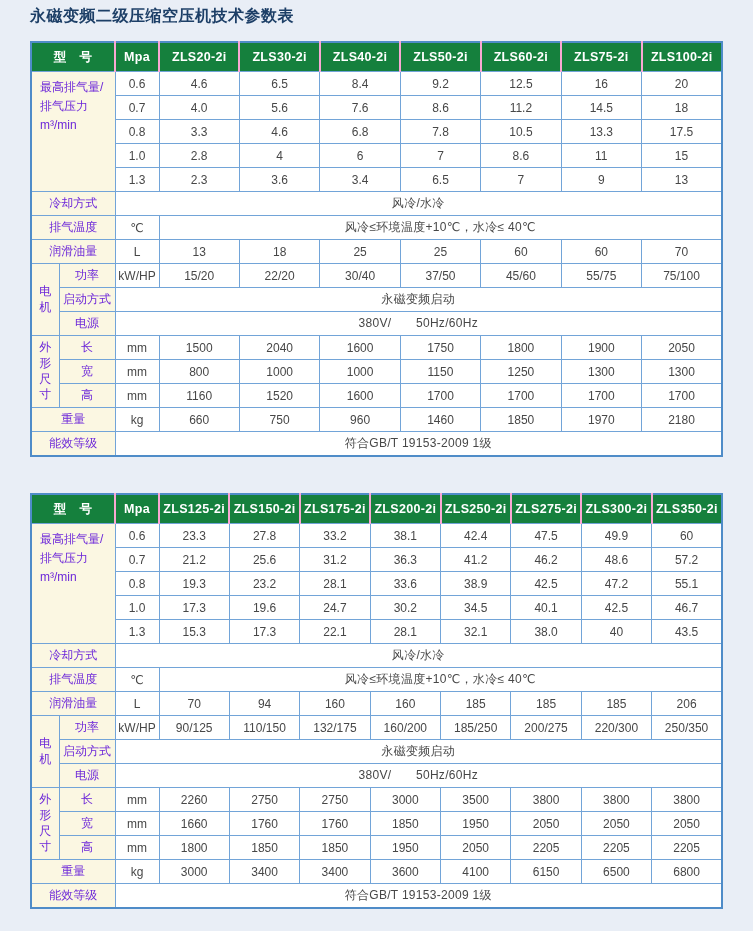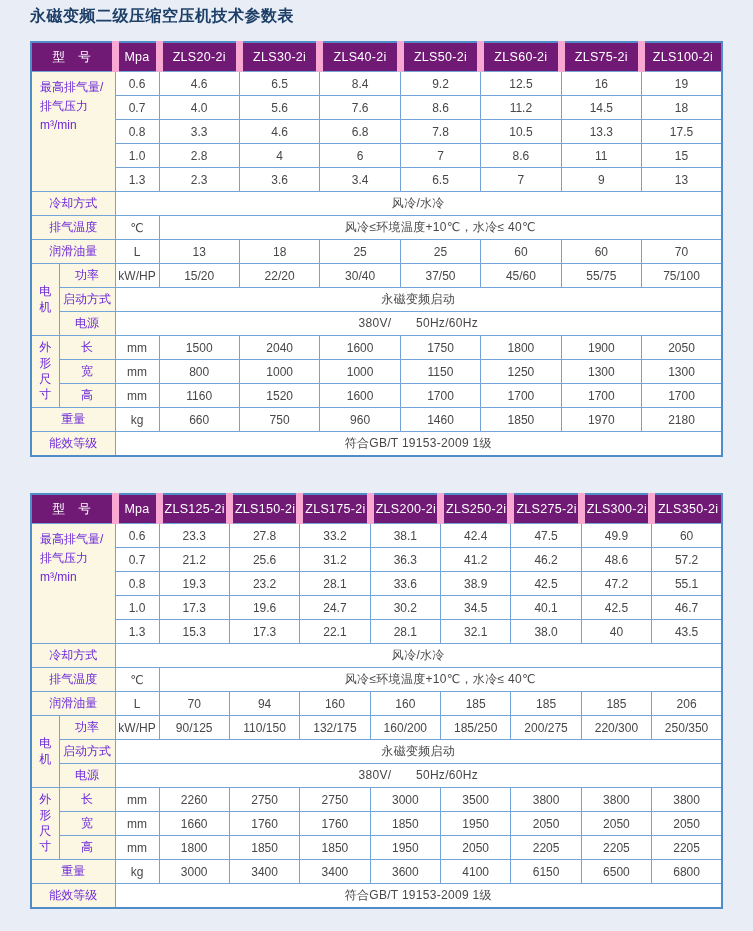--- a/index.html
+++ b/index.html
@@ -30,29 +30,29 @@
     font-size:12px;
     text-align:center;
     vertical-align:middle;
     padding:0 2px;
     height:23px;
     color:#474747;
     overflow:hidden;
     white-space:nowrap;
   }
   .spec th.hd{
-    background:#701a75;
+    background:#15803d;
     color:#ffffff;
-    font-weight:normal;
+    font-weight:bold;
     font-size:12.5px;
     height:28px;
     letter-spacing:.3px;
     margin-left:44px;
   }
-  .spec th.hd + th.hd{border-left:7px solid #f9a8d4;}
+  .spec th.hd + th.hd{border-left:2px solid #f9a8d4;}
   .spec td.lab{
     background:#fbf7e2;
     color:#6d28d9;
   }
   .spec td.flowlab{
     text-align:left;
     vertical-align:top;
     padding:6px 4px 0 8px;
     line-height:1.6;
     white-space:normal;
@@ -97,21 +97,21 @@
               <div>排气压力</div>
               <div>m³/min</div>
             </td>
             <td>0.6</td>
             <td>4.6</td>
             <td>6.5</td>
             <td>8.4</td>
             <td>9.2</td>
             <td>12.5</td>
             <td>16</td>
-            <td>19</td>
+            <td>20</td>
           </tr>
           <tr>
             <td>0.7</td>
             <td>4.0</td>
             <td>5.6</td>
             <td>7.6</td>
             <td>8.6</td>
             <td>11.2</td>
             <td>14.5</td>
             <td>18</td>

